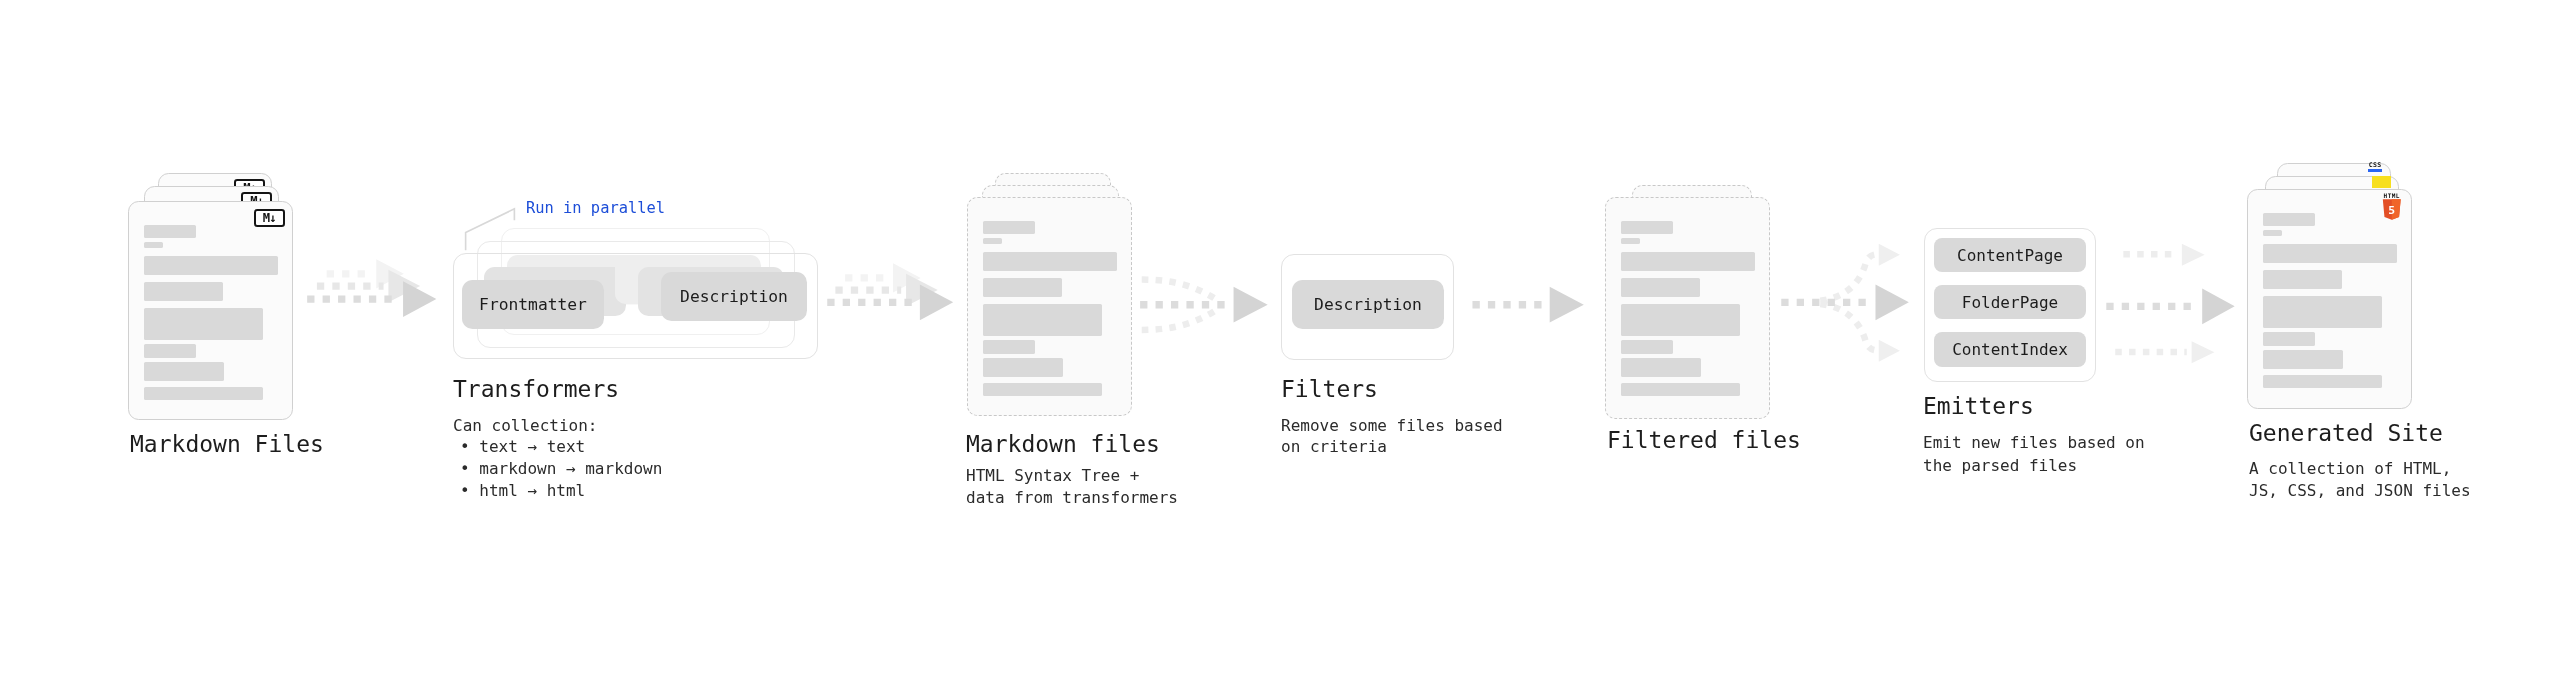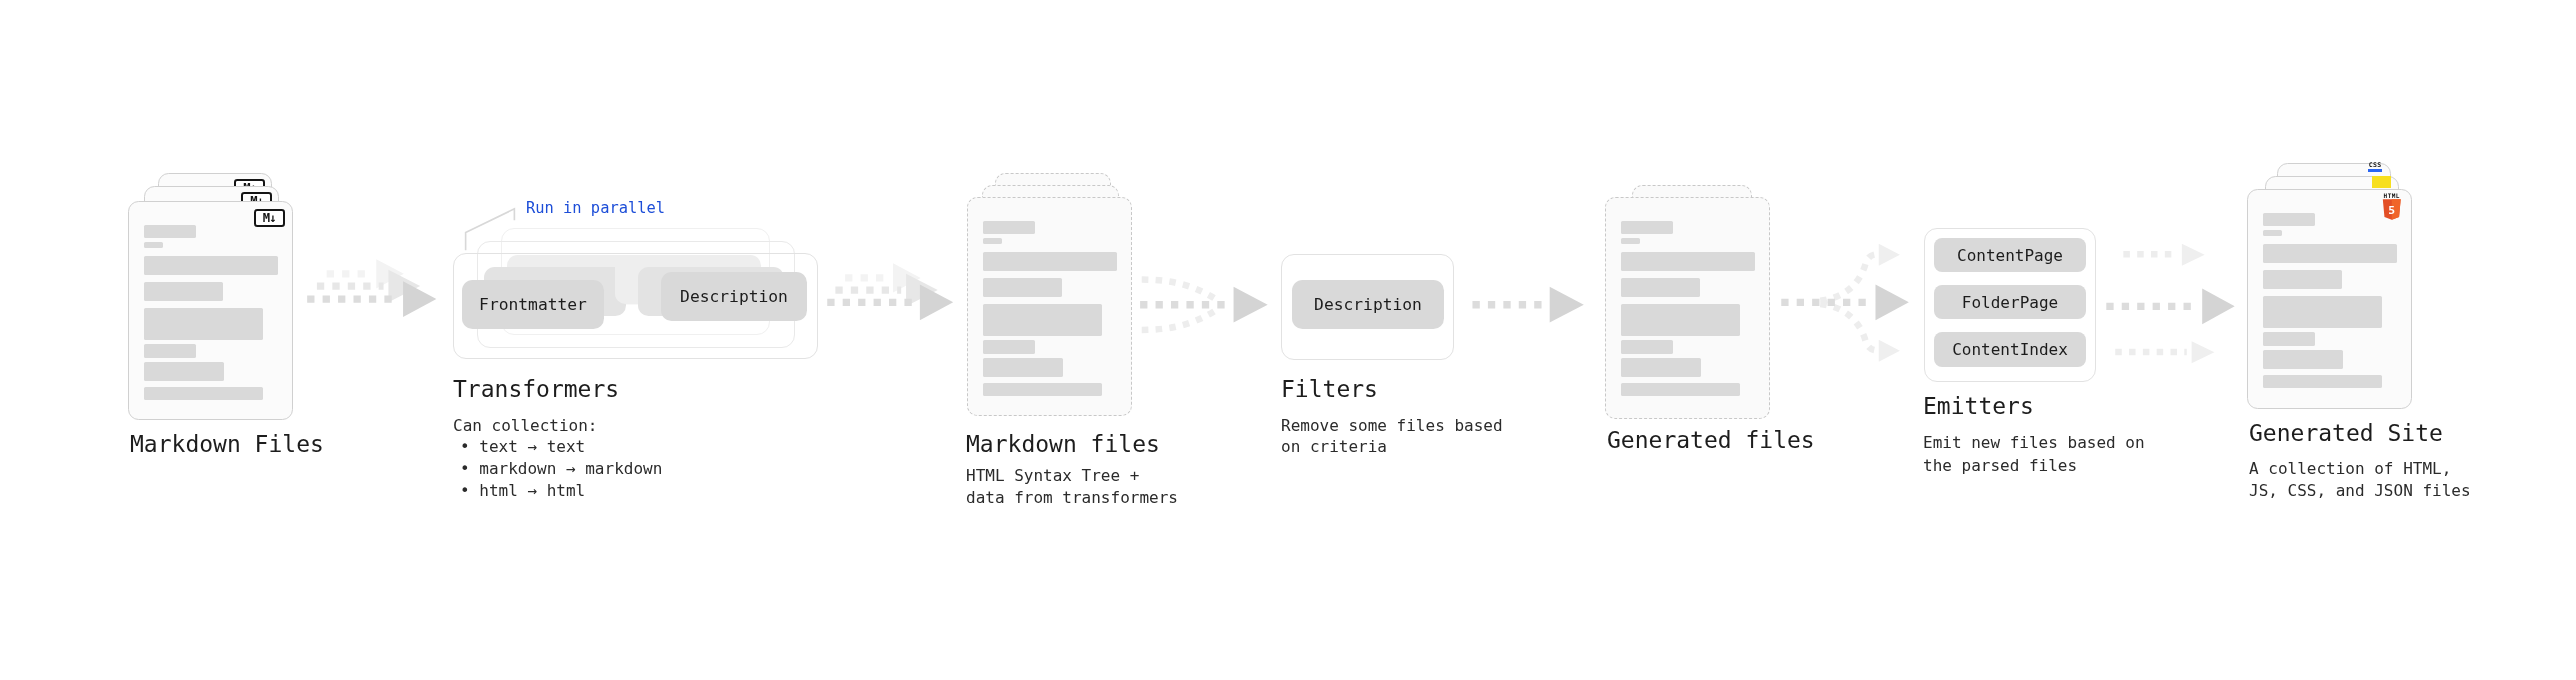--- a/index.html
+++ b/index.html
@@ -194,21 +194,21 @@
           <div class="bar" style="left: 15.4px; top: 40px; width: 18.7px; height: 5.7px;"></div>
           <div class="bar" style="left: 15.4px; top: 54px; width: 134px; height: 18.7px;"></div>
           <div class="bar" style="left: 15.4px; top: 80px; width: 79px; height: 18.7px;"></div>
           <div class="bar" style="left: 15.4px; top: 106px; width: 119px; height: 32px;"></div>
           <div class="bar" style="left: 15.4px; top: 142px; width: 52px; height: 14px;"></div>
           <div class="bar" style="left: 15.4px; top: 160px; width: 80px; height: 18.7px;"></div>
           <div class="bar" style="left: 15.4px; top: 185px; width: 119px; height: 13px;"></div>
         </div>
     </div>
   </div>
-  <div class="heading" style="left:1607px;top:427px;">Generated files</div>
+  <div class="heading" style="left:1607px;top:427px;">Filtered files</div>
 
   <div>
     <div class="holder" style="left:1924px;top:228px;width:172px;height:154px;"></div>
     <div class="chip small" style="left:1934px;top:238px;width:152px;height:34px;">ContentPage</div>
     <div class="chip small" style="left:1934px;top:285px;width:152px;height:34px;">FolderPage</div>
     <div class="chip small" style="left:1934px;top:332px;width:152px;height:35px;">ContentIndex</div>
   </div>
   <div class="heading" style="left:1923px;top:393px;">Emitters</div>
   <div class="body-line" style="left:1923px;top:433px;">Emit new files based on</div>
   <div class="body-line" style="left:1923px;top:456px;">the parsed files</div>

